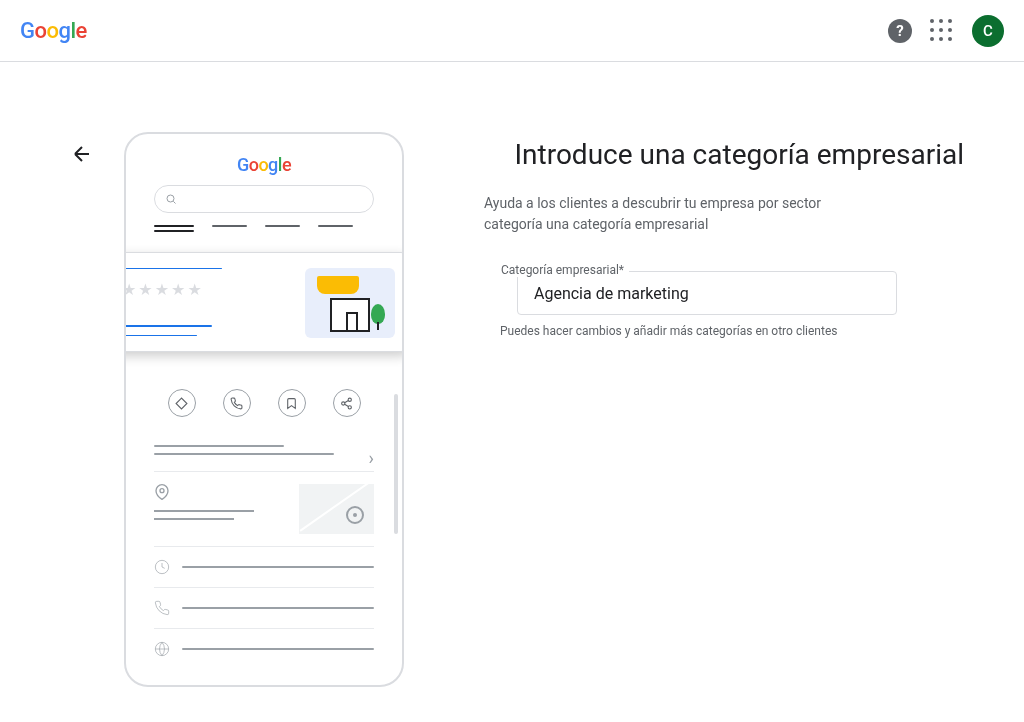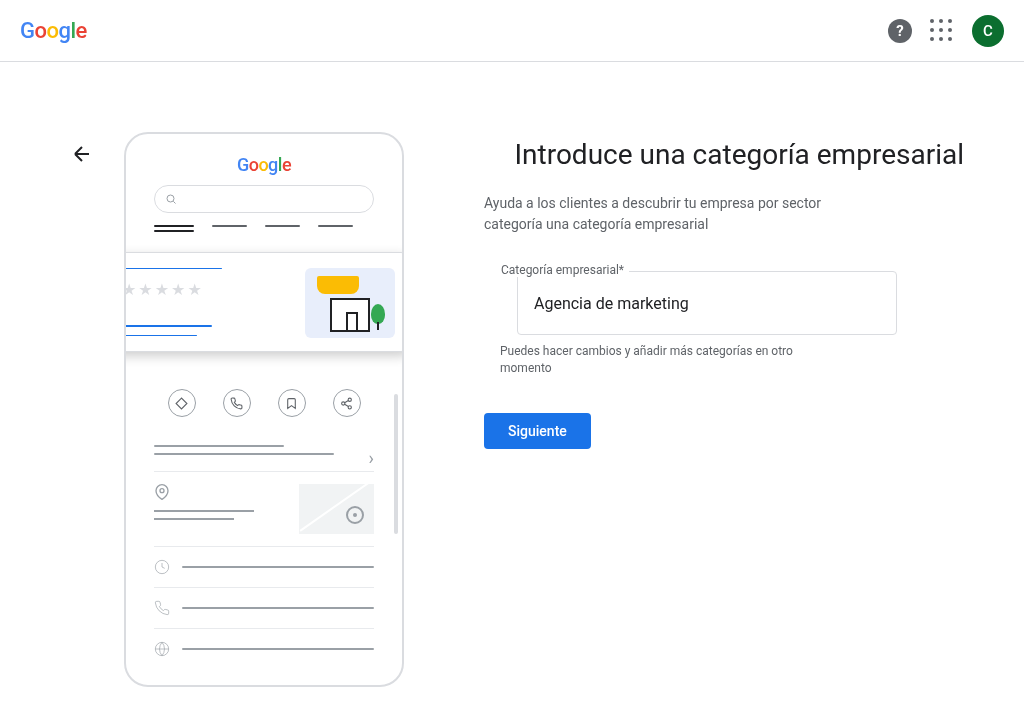--- a/index.html
+++ b/index.html
@@ -445,21 +445,21 @@
       top: -8px;
       left: 12px;
       background: #fff;
       padding: 0 5px;
       font-size: 12px;
       color: #5f6368;
     }
     
     .category-input {
       width: 380px;
-      height: 64px;
+      height: 44px;
       border: 1px solid #dadce0;
       border-radius: 4px;
       padding: 0 16px;
       font-size: 16px;
       color: #202124;
       outline: none;
     }
     
     .field-helper {
       font-size: 12px;
@@ -644,17 +644,16 @@
   </div>
 
   <div class="right-col">
     <h1 class="page-title">Introduce una categoría empresarial</h1>
     <p class="page-subtitle">Ayuda a los clientes a descubrir tu empresa por sector categoría una categoría empresarial</p>
     
     <div class="form-field">
       <label class="field-label">Categoría empresarial*</label>
       <input type="text" class="category-input" value="Agencia de marketing" style="">
     </div>
-    <p class="field-helper">Puedes hacer cambios y añadir más categorías en otro momento</p>
-    
-    <button class="next-button">Siguiente</button>
+    <p class="field-helper">Puedes hacer cambios y añadir más categorías en otro clientes</p>
+    
   </div>
 </div>
 
 </body></html>

